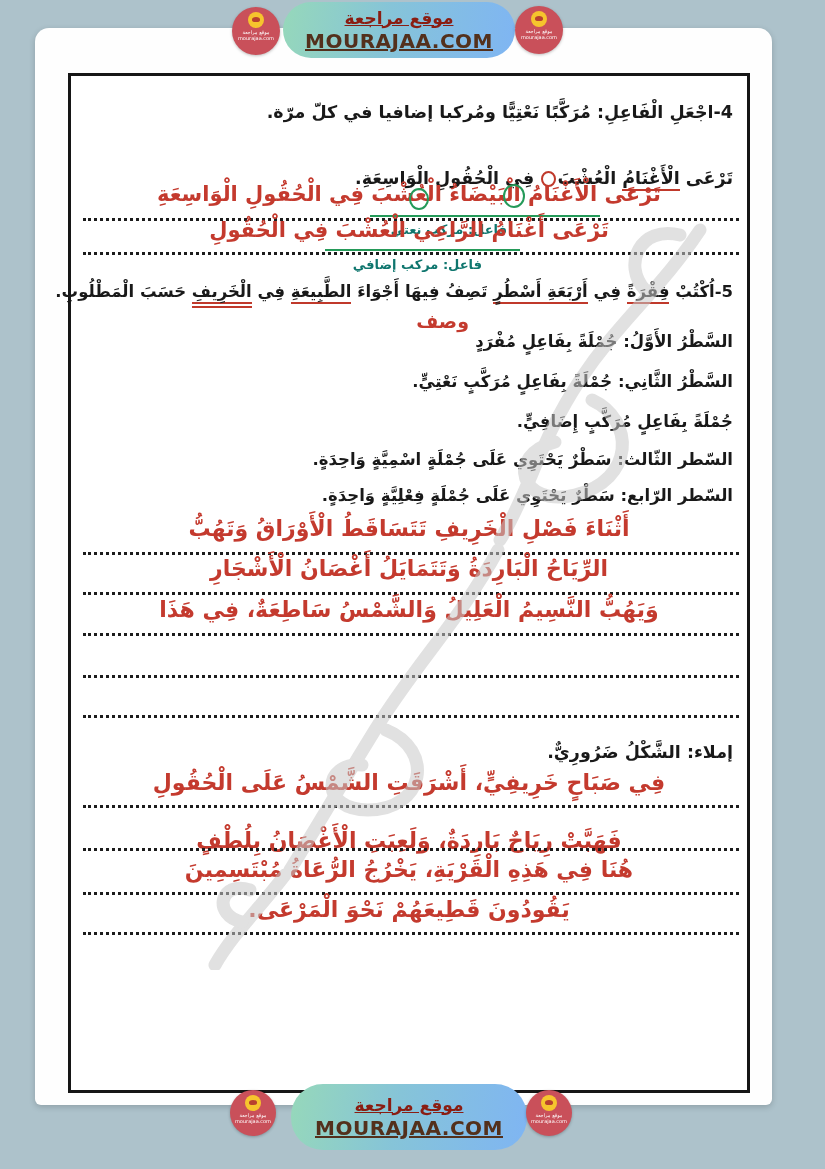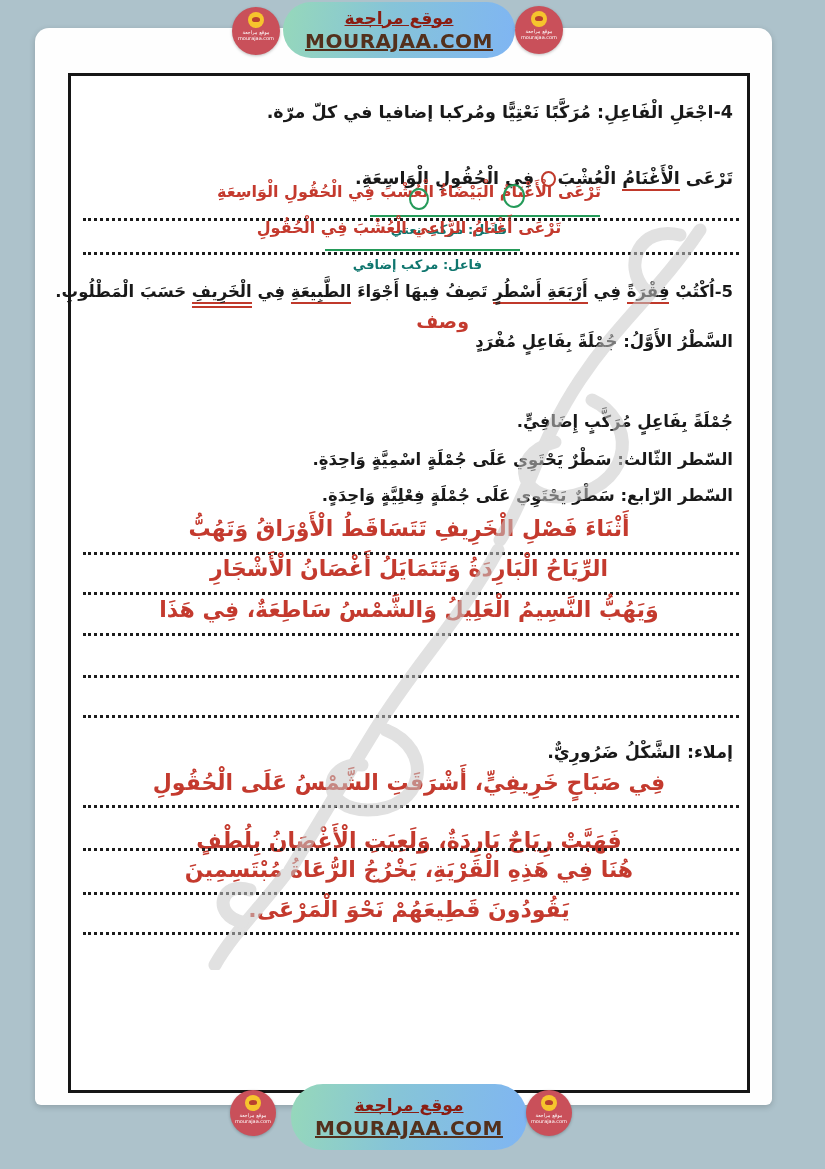--- a/index.html
+++ b/index.html
@@ -24,21 +24,21 @@
            background:#fff;z-index:2;direction:rtl;}
   .doc-box>div{position:absolute;}
   
   .print{color:#191919;font-weight:bold;font-size:17.5px;white-space:nowrap;}
   .ru{border-bottom:2px solid #c0392b;padding-bottom:1px;}
   .ru2{border-bottom:6px double #c0392b;padding-bottom:1px;}
   .red-circle{display:inline-block;width:11px;height:12px;border:2px solid #c0392b;border-radius:50%;
               vertical-align:middle;margin:0 1px;}
   
   .dots{left:12px;right:8px;border-bottom:3.5px dotted #1c1c1c;height:0;}
-  .hw{left:-12px;right:-12px;text-align:center;color:#c43a2e;font-weight:bold;font-size:16px;white-space:nowrap;}
+  .hw{left:-12px;right:-12px;text-align:center;color:#c43a2e;font-weight:bold;font-size:21px;white-space:nowrap;}
   .hw-lg{font-size:22px;}
   .note{color:#0f766e;font-weight:bold;font-size:13px;white-space:nowrap;}
   .gline{border-bottom:2.5px solid #249a59;height:0;}
   .gcircle{border:2px solid #249a59;border-radius:50%;}
   .wasf{color:#c43a2e;font-weight:bold;font-size:19px;}
   
   .watermark{position:absolute;left:100px;top:170px;z-index:3;pointer-events:none;}
 </style>
 </head>
 <body>
@@ -78,20 +78,21 @@
     <div class="dots" style="top:176px;"></div>
     <div class="gline" style="top:173px;right:227px;width:195px;"></div>
     <div class="note" style="top:181px;right:265px;">فاعل: مركب إضافي</div>
 
     <div class="print" style="top:206px;right:14px;font-size:16.5px;">
       <span>5-اُكْتُبْ </span><span class="ru">فِقْرَةً</span><span> فِي </span><span class="ru">أَرْبَعَةِ أَسْطُرٍ</span><span> تَصِفُ فِيهَا أَجْوَاءَ </span><span class="ru">الطَّبِيعَةِ</span><span> فِي </span><span class="ru2">الْخَرِيفِ</span><span> حَسَبَ الْمَطْلُوبِ.</span>
     </div>
     <div class="wasf" style="top:234px;right:278px;">وصف</div>
 
     <div class="print" style="top:256px;right:14px;font-size:16.5px;margin-left:24px;">السَّطْرُ الأَوَّلُ: جُمْلَةً بِفَاعِلٍ مُفْرَدٍ</div>
+    <div class="print" style="top:296px;right:14px;font-size:16.5px;">السَّطْرُ الثَّانِي: جُمْلَةً بِفَاعِلٍ مُرَكَّبٍ نَعْتِيٍّ.</div>
     <div class="print" style="top:374px;right:14px;font-size:16.5px;">السّطر الثّالث: سَطْرٌ يَحْتَوِي عَلَى جُمْلَةٍ اسْمِيَّةٍ وَاحِدَةٍ.</div>
     <div class="print" style="top:336px;right:14px;font-size:16.5px;">جُمْلَةً بِفَاعِلٍ مُرَكَّبٍ إِضَافِيٍّ.</div>
     <div class="print" style="top:410px;right:14px;font-size:16.5px;">السّطر الرّابع: سَطْرٌ يَحْتَوِي عَلَى جُمْلَةٍ فِعْلِيَّةٍ وَاحِدَةٍ.</div>
 
     <div class="hw hw-lg" style="top:440px;">أَثْنَاءَ فَصْلِ الْخَرِيفِ تَتَسَاقَطُ الْأَوْرَاقُ وَتَهُبُّ</div>
     <div class="dots" style="top:476px;"></div>
 
     <div class="hw hw-lg" style="top:480px;">الرِّيَاحُ الْبَارِدَةُ وَتَتَمَايَلُ أَغْصَانُ الْأَشْجَارِ</div>
     <div class="dots" style="top:516px;"></div>
 

